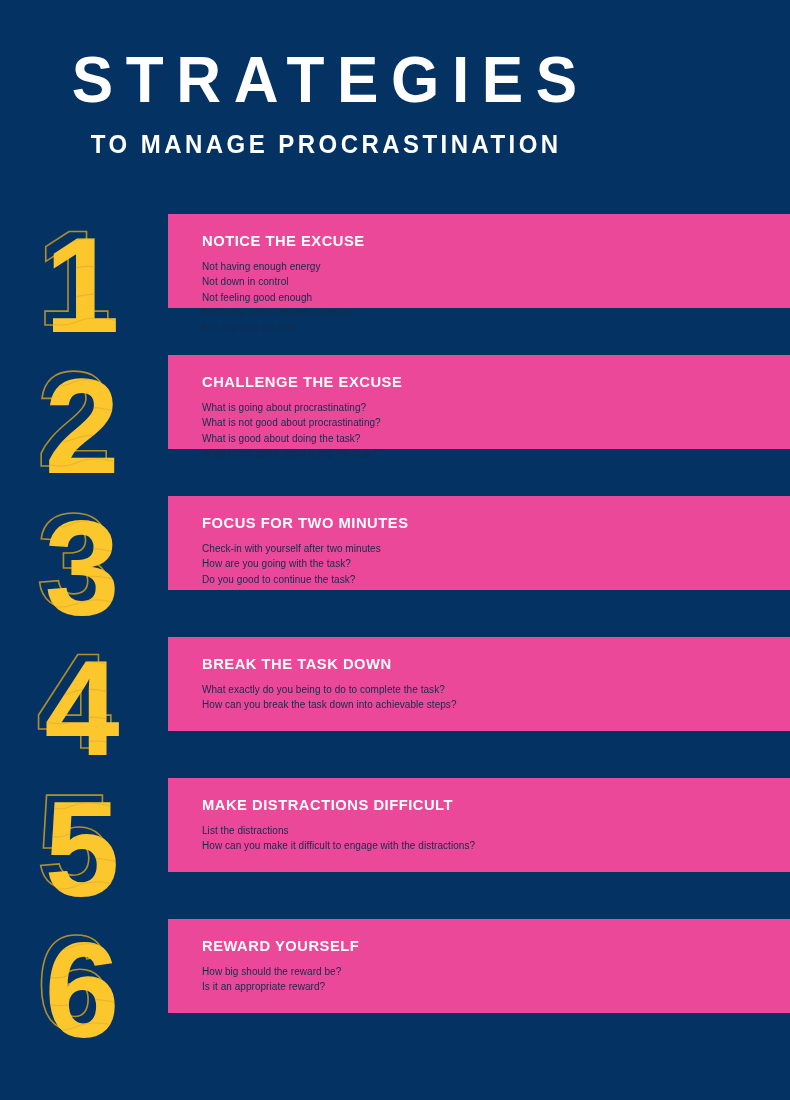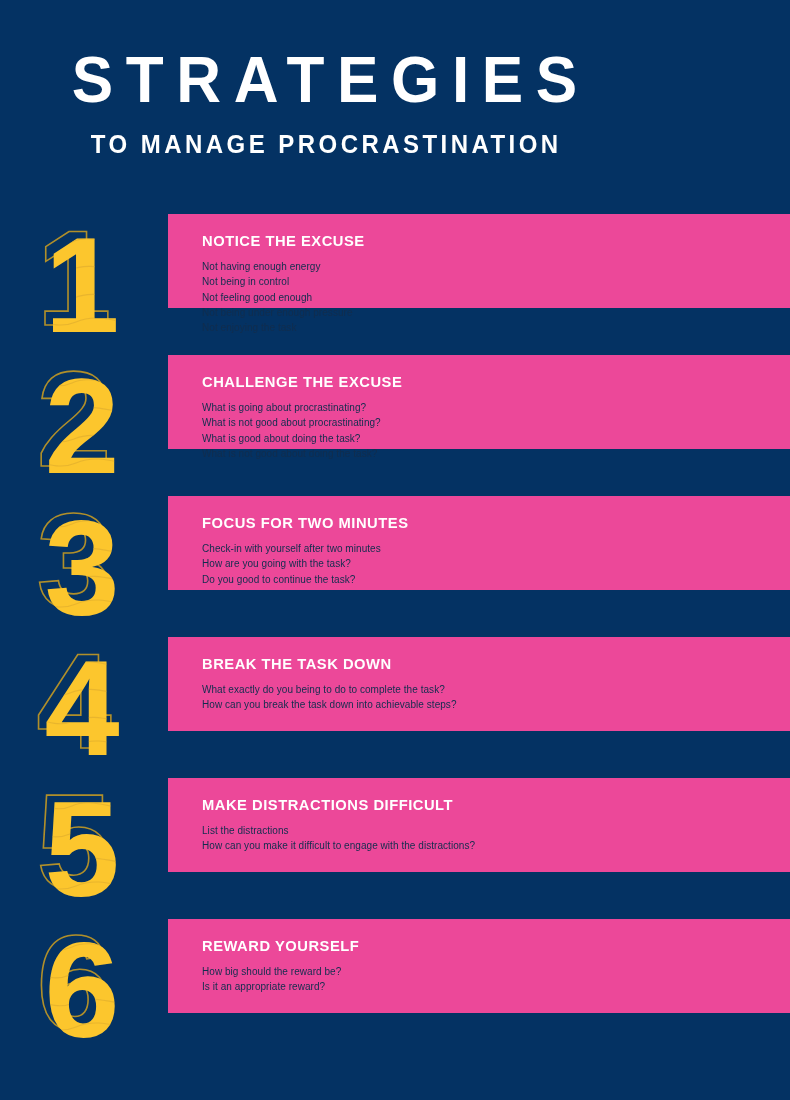--- a/index.html
+++ b/index.html
@@ -173,21 +173,21 @@
               <path d="M-10,112 C24,98 48,126 76,114 C108,100 134,128 180,114" class="num-texture"></path>
               <path d="M18,-10 C30,30 14,60 26,96 C34,122 22,140 28,152" class="num-texture"></path>
               <path d="M118,-10 C130,32 112,62 124,98 C132,124 120,142 126,152" class="num-texture"></path>
             </g>
           </svg>
         </div>
         <div class="card">
           <div class="card-title">NOTICE THE EXCUSE</div>
           <ul class="card-lines">
             <li>Not having enough energy</li>
-            <li>Not being in control</li>
+            <li>Not down in control</li>
             <li>Not feeling good enough</li>
             <li>Not being under enough pressure</li>
             <li>Not enjoying the task</li>
           </ul>
         </div>
       </div>
       <div class="row">
         <div class="numeral">
           <svg viewBox="0 0 168 141" shape-rendering="geometricPrecision">
             <defs>

